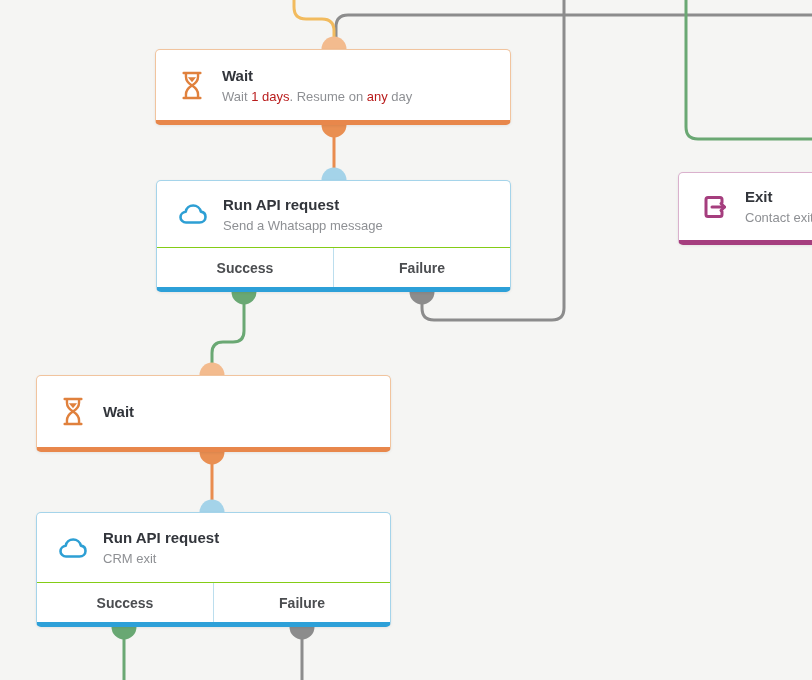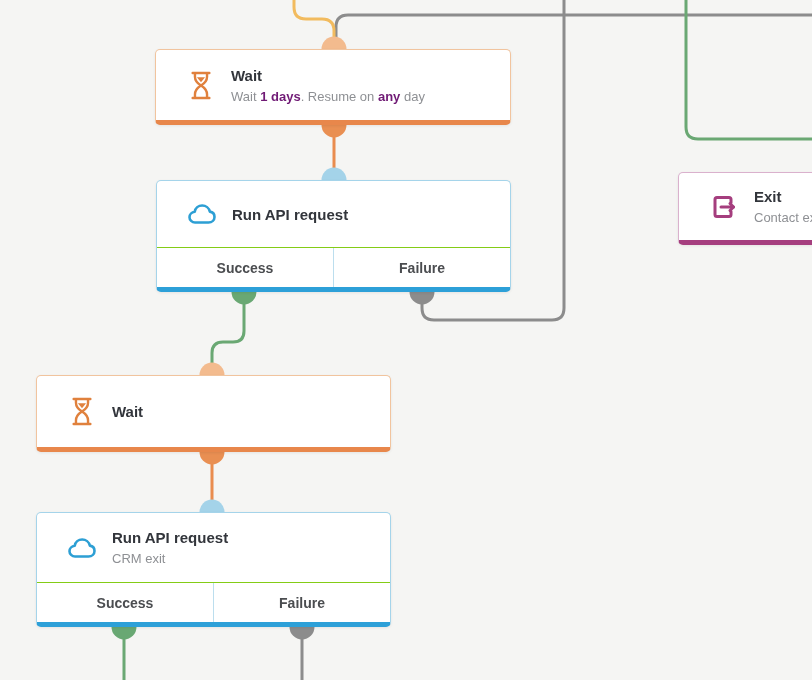--- a/index.html
+++ b/index.html
@@ -13,26 +13,26 @@
 
   .node {
     position:absolute; background:#ffffff; border-radius:5px;
     box-shadow:0 1px 3px rgba(0,0,0,.07);
     box-sizing:border-box; display:flex; flex-direction:column;
   }
   .v-orange  { border:1px solid #f1c49e; border-bottom:5px solid #e8874b; }
   .v-blue    { border:1px solid #a5d4ea; border-bottom:5px solid #2da0d8; }
   .v-magenta { border:1px solid #dab1cd; border-bottom:5px solid #a53e7e; }
 
-  .node-head { flex:1; display:flex; align-items:center; gap:14px; padding:0 29px; min-height:0; }
+  .node-head { flex:1; display:flex; align-items:center; gap:14px; padding:0 20px; min-height:0; }
   .icon { width:32px; flex:0 0 32px; display:flex; align-items:center; justify-content:center; }
   .texts { display:flex; flex-direction:column; }
   .title { font-size:15px; font-weight:700; color:#32353b; line-height:19px; }
   .subtitle { font-size:13px; color:#8e9094; line-height:17px; margin-top:3px; white-space:nowrap; }
-  .subtitle b { color:#701a75; font-weight:700; }
+  .subtitle b { color:#b91c1c; font-weight:400; }
 
   .branches { display:flex; flex:0 0 39px; border-top:1px solid #84cc16; }
   .branch {
     flex:1; display:flex; align-items:center; justify-content:center;
     font-size:14px; font-weight:600; color:#4b4d50; cursor:pointer;
   }
   .branch + .branch { border-left:1px solid #bcdeee; }
 </style>
 </head>
 <body>
@@ -87,20 +87,21 @@
 
   <div class="node v-blue" style="left:156px; top:180px; width:355px; height:112px;">
     <div class="node-head">
       <span class="icon">
         <svg width="32" height="24" viewBox="0 0 32 24">
           <path d="M9 20.5 H22.5 C26 20.5 28.5 18 28.5 15 C28.5 12.2 26.5 10 23.8 9.6 C23 5.9 19.8 3.5 16.2 3.5 C12.4 3.5 9.3 6.2 8.7 9.8 C5.8 10.1 3.5 12.4 3.5 15.2 C3.5 18.1 6 20.5 9 20.5 Z" fill="none" stroke="#2d9fd4" stroke-width="2.6" stroke-linejoin="round"></path>
         </svg>
       </span>
       <div class="texts">
         <div class="title">Run API request</div>
+        <div class="subtitle">Send a Whatsapp message</div>
       </div>
     </div>
     <div class="branches">
       <div class="branch">Success</div>
       <div class="branch">Failure</div>
     </div>
   </div>
 
   <div class="node v-magenta" style="left:678px; top:172px; width:220px; height:73px;">
     <div class="node-head">

